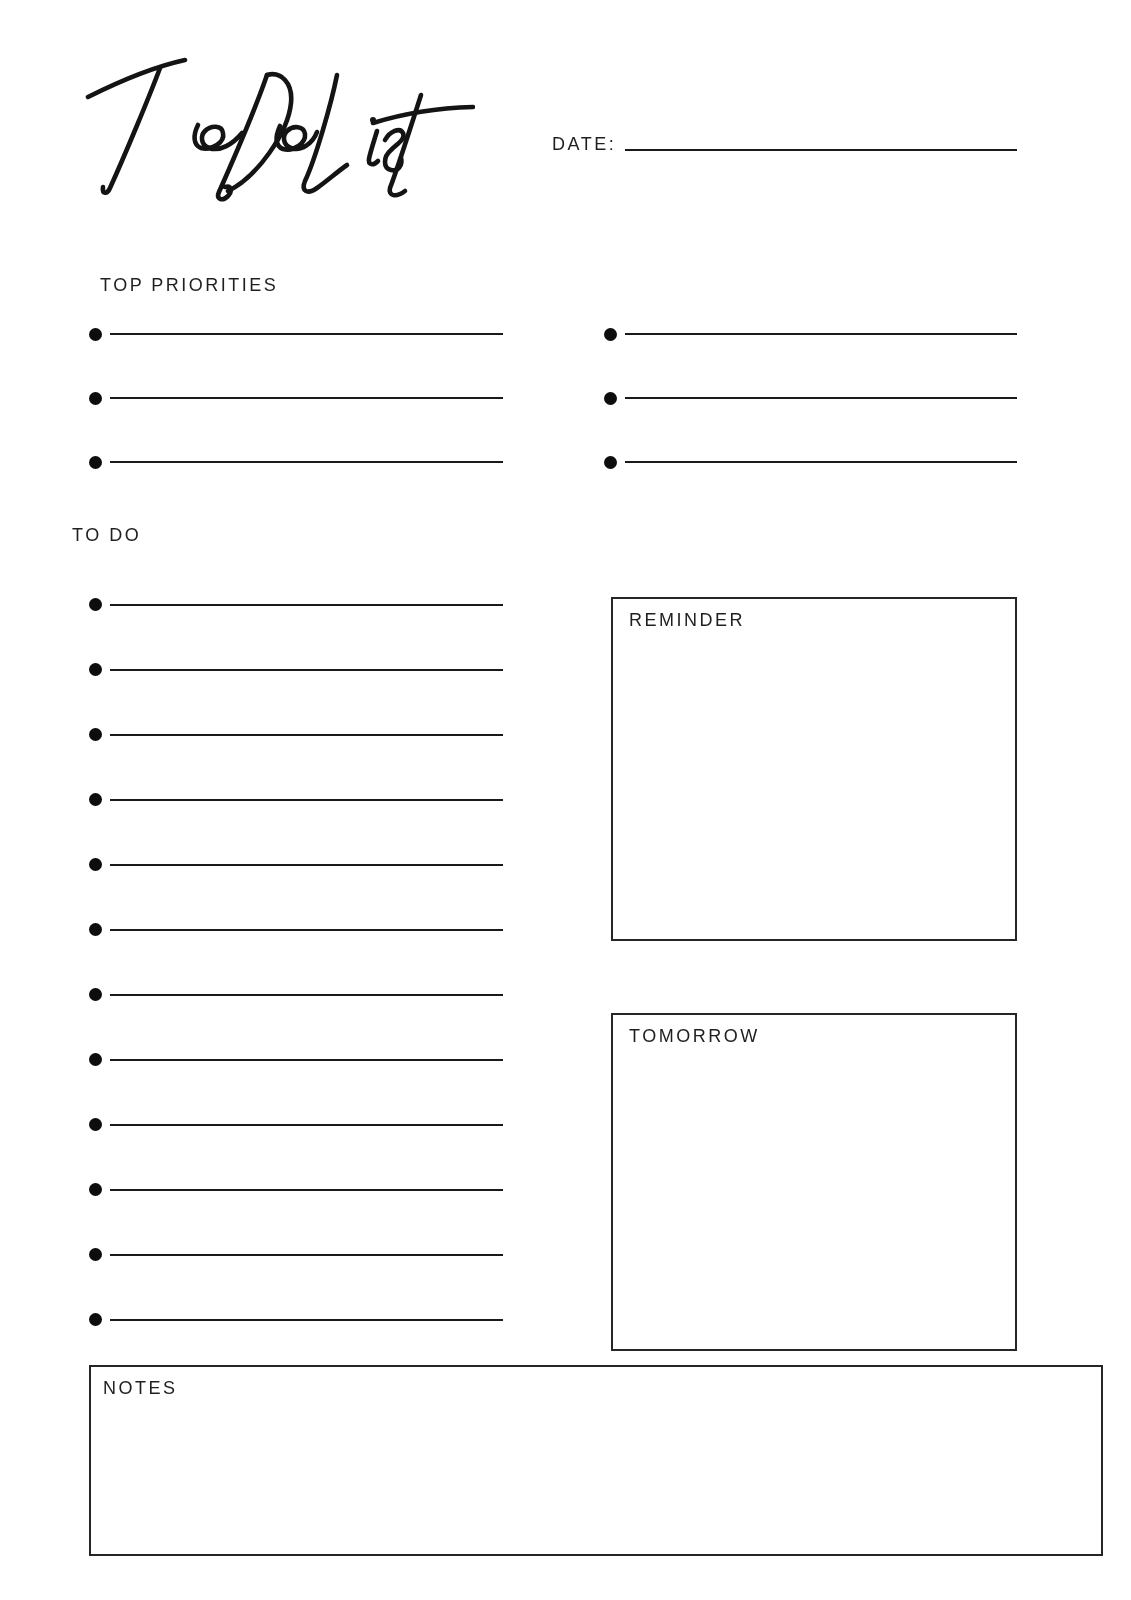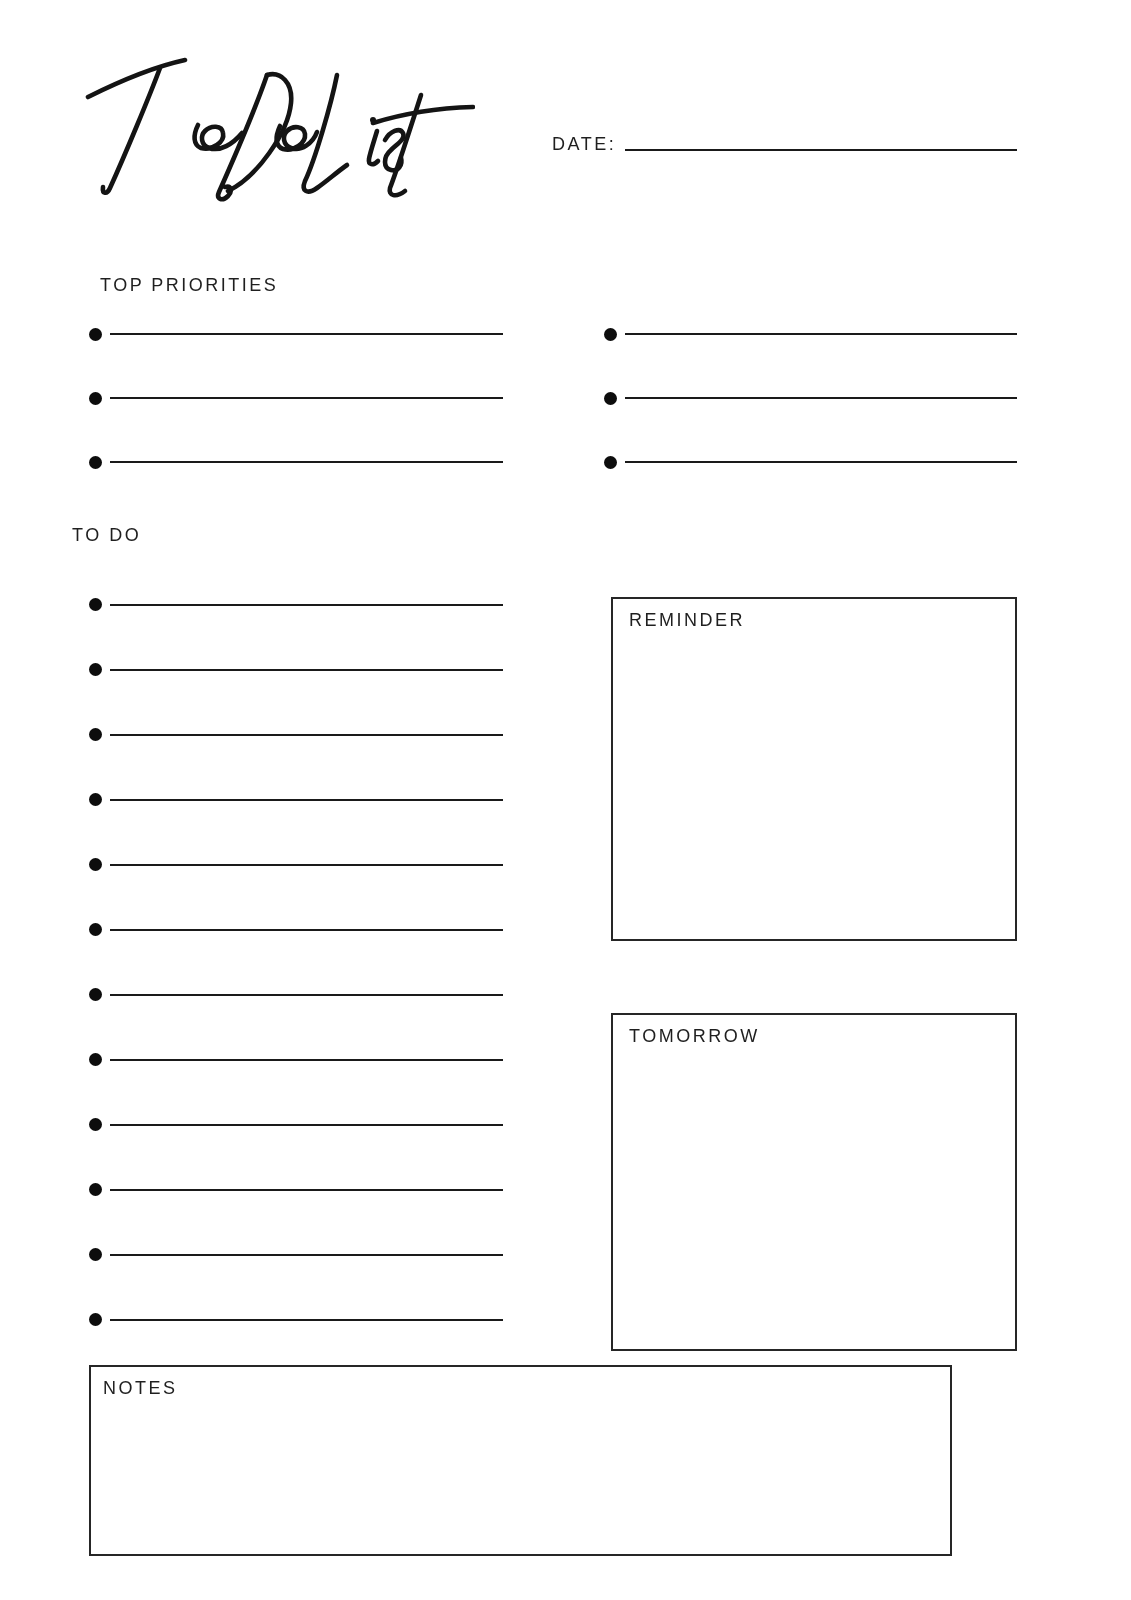--- a/index.html
+++ b/index.html
@@ -51,21 +51,21 @@
   #todo-heading { left: 72px; top: 526px; }
   
   .panel {
     position: absolute;
     border: 2px solid #262626;
     background: #ffffff;
     box-sizing: border-box;
   }
   #reminder-panel { left: 611px; top: 597px;  width: 406px; height: 344px; }
   #tomorrow-panel { left: 611px; top: 985px;  width: 406px; height: 338px; margin-top: 28px; }
-  #notes-panel    { left: 89px;  top: 1365px; width: 863px; height: 191px; }
+  #notes-panel    { left: 89px;  top: 1365px; width: 1014px; height: 191px; }
   .panel .heading { display: block; margin: 12px 0 0 16px; }
   #notes-panel .heading { margin: 12px 0 0 12px; }
   .panel .fill-area { position: absolute; left: 0; right: 0; bottom: 0; top: 44px; }
 </style>
 </head>
 <body>
 
 <svg id="title-svg" viewBox="0 0 390 160" role="img">
   <title>To Do List</title>
   <g>

